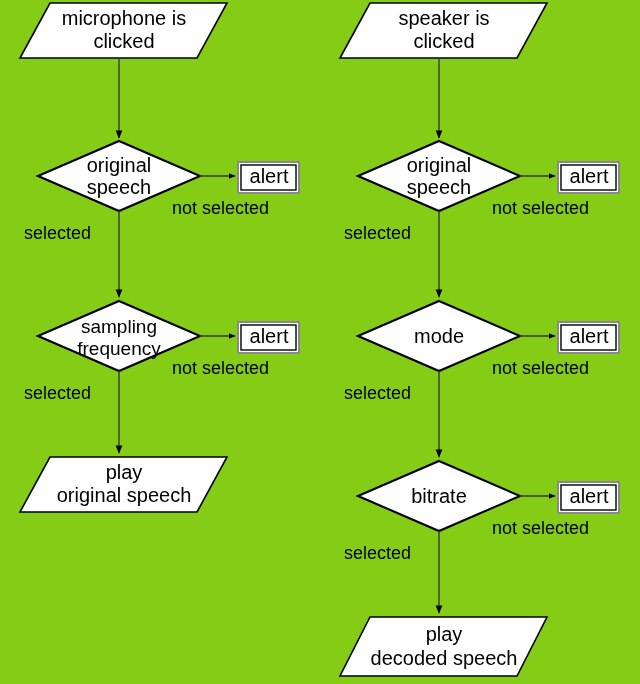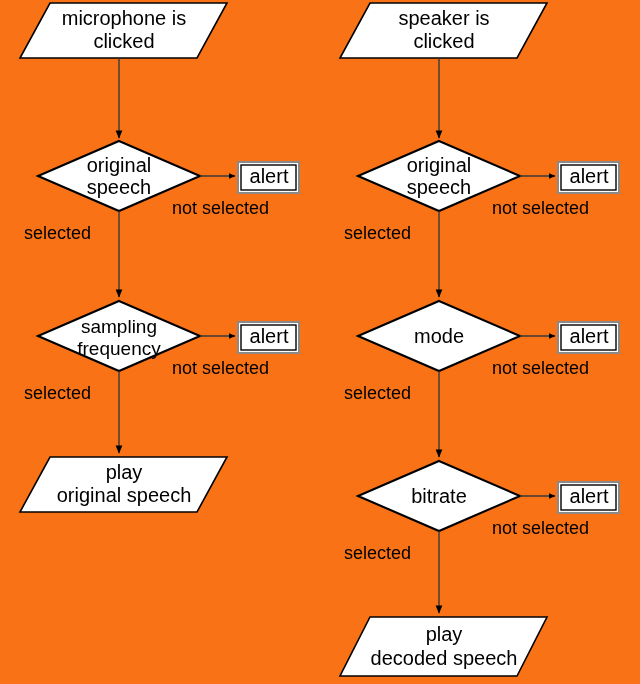--- a/index.html
+++ b/index.html
@@ -10,21 +10,21 @@
   body {
     width: 640px;
     height: 684px;
     overflow: hidden;
     font-family: "Liberation Sans", sans-serif;
   }
   #flowchart-root {
     position: relative;
     width: 640px;
     height: 684px;
-    background: #f97316;
+    background: #84cc16;
   }
   svg#chart-svg {
     display: block;
     width: 640px;
     height: 684px;
   }
   .shape-outline {
     fill: #ffffff;
     stroke: #000000;
     stroke-width: 1.6;

